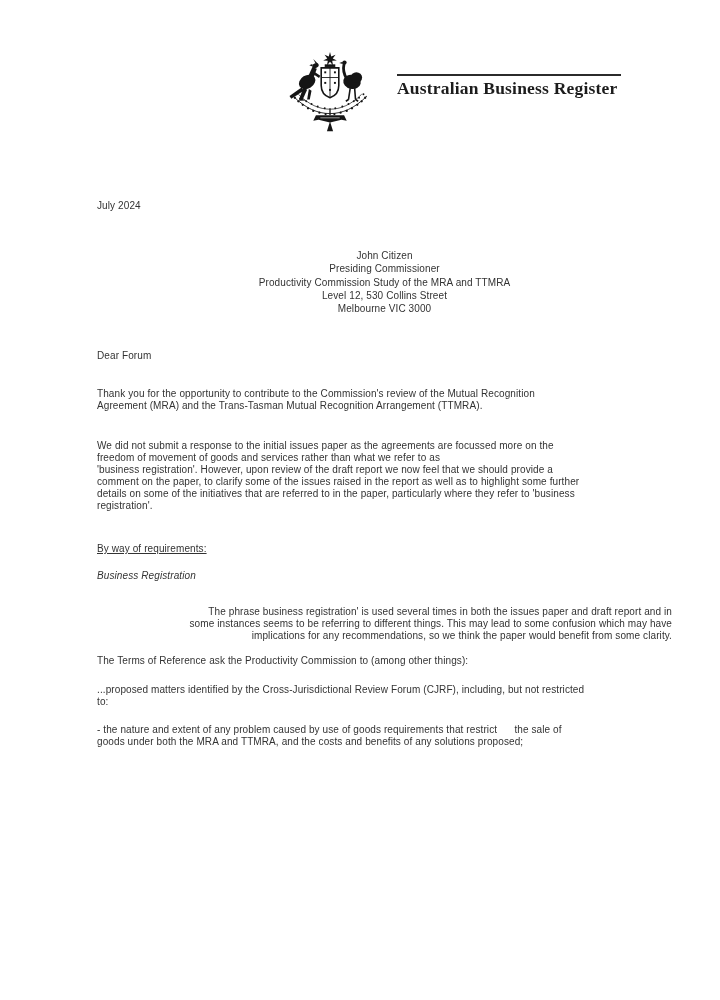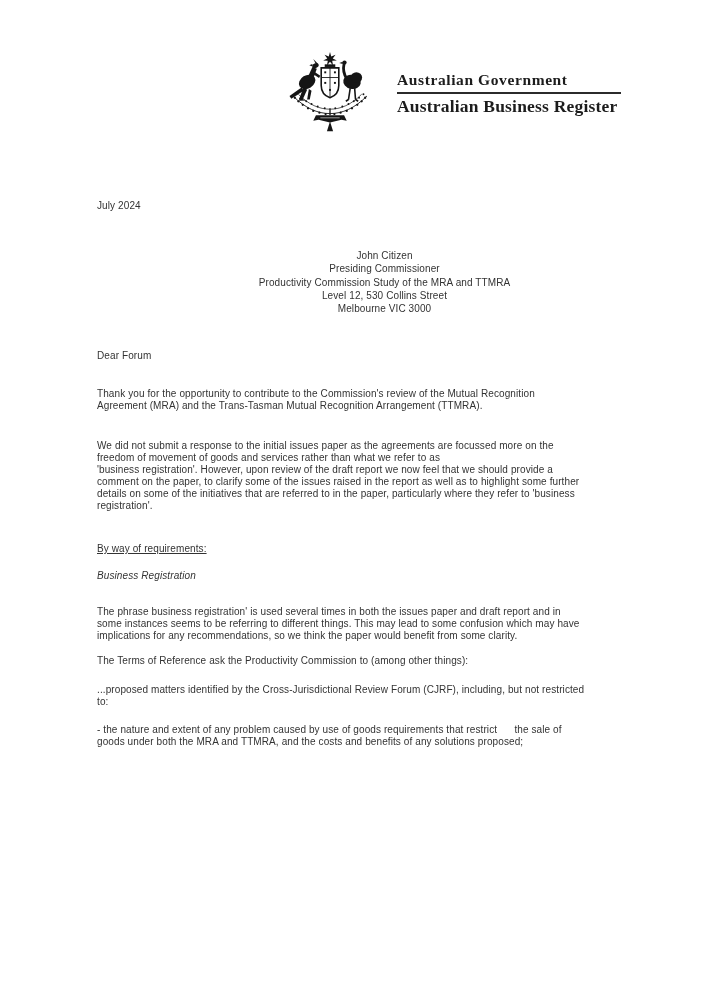--- a/index.html
+++ b/index.html
@@ -29,21 +29,21 @@
     font-size:10px; line-height:12px;
     white-space:pre; letter-spacing:0.1px;
   }
   .date       { top:200px; }
   .recipient  { top:249px; line-height:13.3px;text-align:center; }
   .salutation { top:350px; }
   .p1 { top:388px; }
   .p2 { top:440px; }
   .heading    { top:543px; text-decoration:underline; }
   .subheading { top:570px; font-style:italic; }
-  .p3 { top:606px; }
+  .p3 { top:606px;text-align:right; }
   .p4 { top:655px; }
   .p5 { top:684px; }
   .p6 { top:724px; }
 </style>
 </head>
 <body>
 
 <div class="page">
 
   <header>
@@ -114,21 +114,20 @@
             <circle cx="88" cy="50" r="1.1"></circle>
         </g>
 
         <path d="M50 66 V74" stroke="#151515" stroke-width="1.5"></path>
         <path d="M34 74 L66 74 L69 80 L63 79 L50 82 L37 79 L31 80 Z" fill="#151515"></path>
         <rect x="39" y="76.2" width="22" height="1.2" fill="#9a9a9a"></rect>
         <polygon points="46.5,92 53.5,92 50,81" fill="#151515"></polygon>
       </svg>
     </span>
     <div class="letterhead-text">
-      <div class="gov">Australian Government</div>
       <hr class="lh-rule">
       <div class="agency">Australian Business Register</div>
     </div>
   </header>
 
   <main>
     <div class="block date">July 2024</div>
     <div class="block recipient">John Citizen
 Presiding Commissioner
 Productivity Commission Study of the MRA and TTMRA

